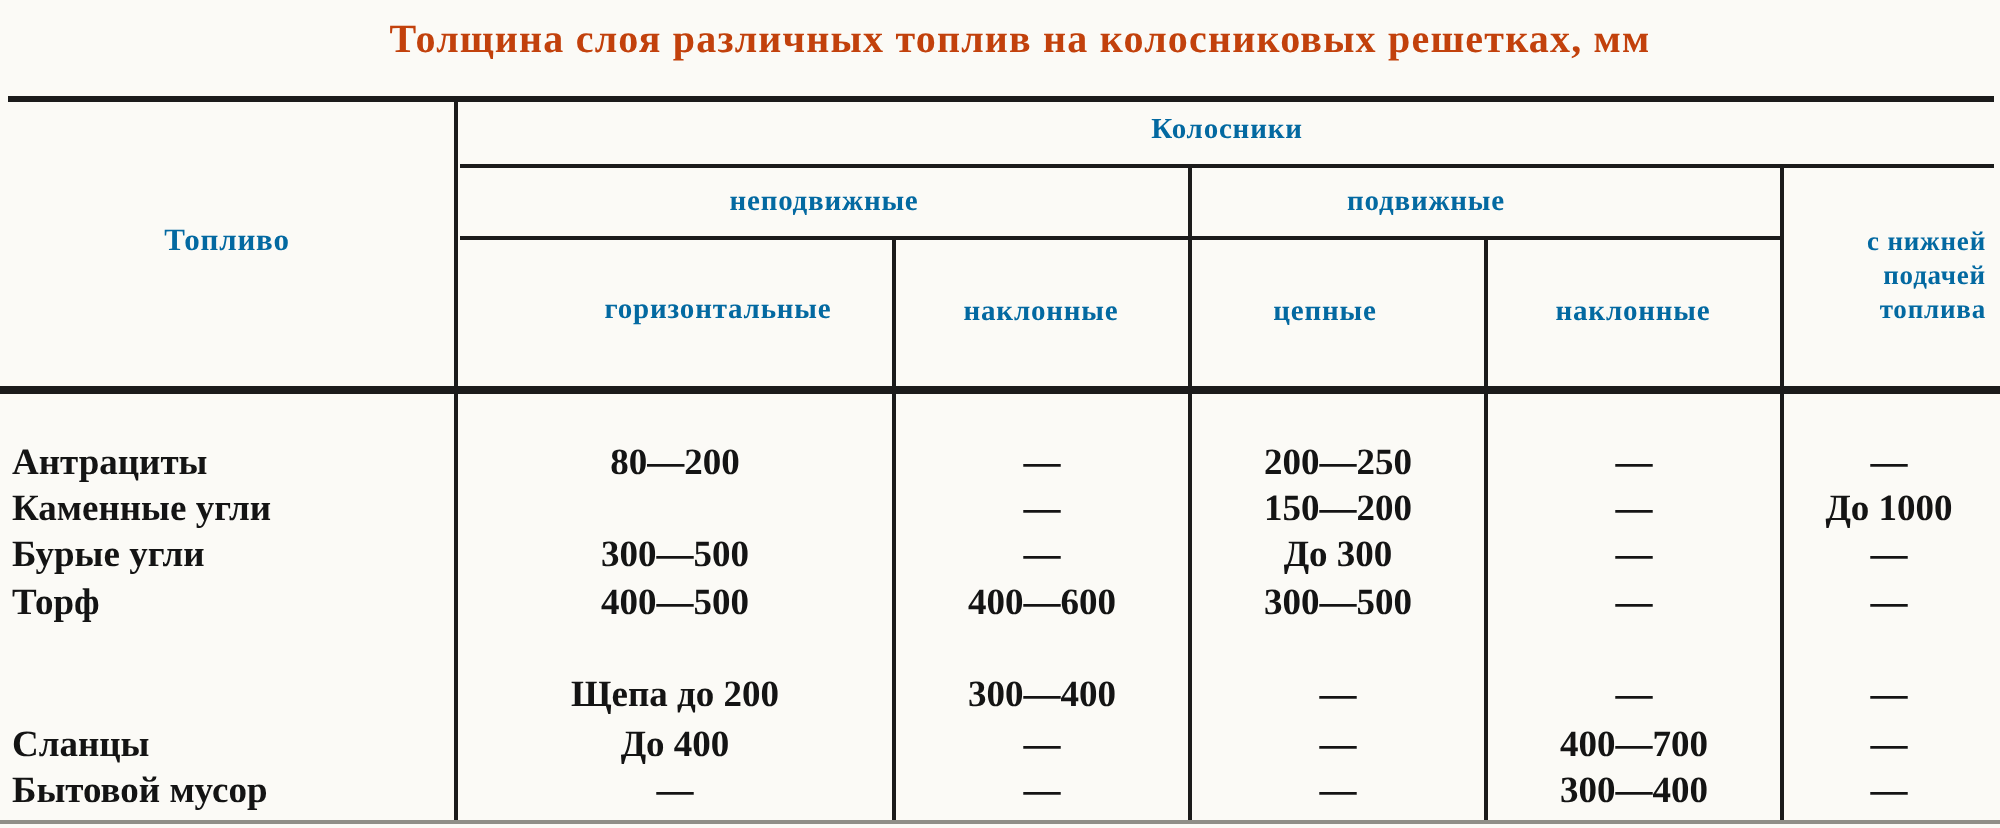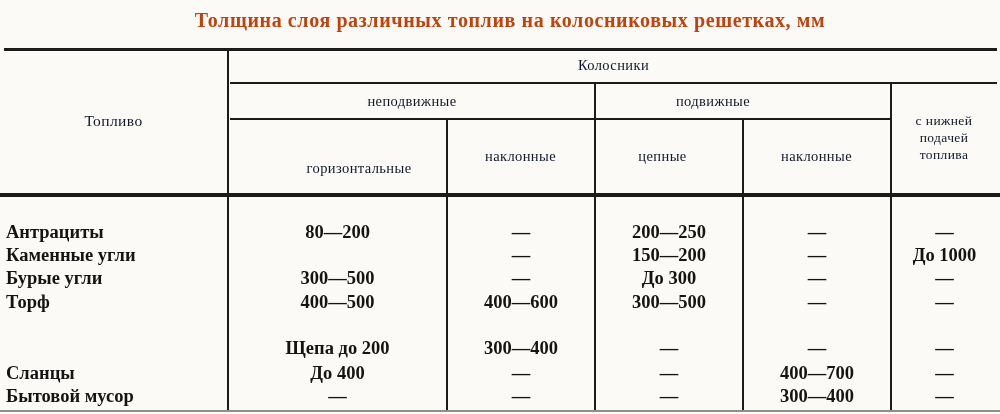--- a/index.html
+++ b/index.html
@@ -25,33 +25,33 @@
   .rule-headbot  { left:0;     top:193px; width:1000px; height:4px; }
   .rule-bottom   { left:0;     top:410px; width:1000px; height:2px; background:#8f8f88; }
   .v-fuel      { left:227px; top:51px;  height:359px; }
   .v-horiz     { left:446px; top:120px; height:290px; }
   .v-fixed-mov { left:594px; top:84px;  height:326px; }
   .v-chain     { left:742px; top:120px; height:290px; }
   .v-underfeed { left:890px; top:84px;  height:326px; }
   
   .hcell {
     position:absolute; display:flex; align-items:center; justify-content:center;
-    text-align:center; font-weight:normal; font-size:14.5px; color:#0f172a;
+    text-align:center; font-weight:bold; font-size:14.5px; color:#0369a1;
     letter-spacing:0.4px;
   }
   .h-fuel      { left:0;     top:48px;  width:227px; height:145px; font-size:15.5px; }
   .h-grates    { left:230px; top:48px;  width:767px; height:34px; }
   .h-fixed     { left:230px; top:84px;  width:364px; height:34px; }
   .h-movable   { left:595px; top:84px;  width:236px; height:34px; }
-  .h-horiz     { left:230px; top:132px; width:258px; height:73px; }
+  .h-horiz     { left:230px; top:119px; width:258px; height:73px; }
   .h-incl1     { left:447px; top:120px; width:147px; height:73px; }
   .h-chain     { left:595px; top:120px; width:135px; height:73px; }
   .h-incl2     { left:743px; top:120px; width:147px; height:73px; }
   .h-underfeed { left:891px; top:84px;  width:106px; height:109px;
-                 font-size:13.5px; line-height:1.25; padding:0 4px; }
+                 font-size:13.5px; line-height:1.25; padding:0 4px;text-align:right; }
   
   .row { position:absolute; left:0; width:1000px; height:23px; }
   .cell {
     position:absolute; top:0; height:23px; line-height:23px;
     font-size:18.5px; font-weight:600; text-align:center;
     white-space:nowrap; color:#141414;
   }
   .c1 { left:6px;   width:218px; text-align:left; }
   .c2 { left:228px; width:219px; }
   .c3 { left:447px; width:148px; }

